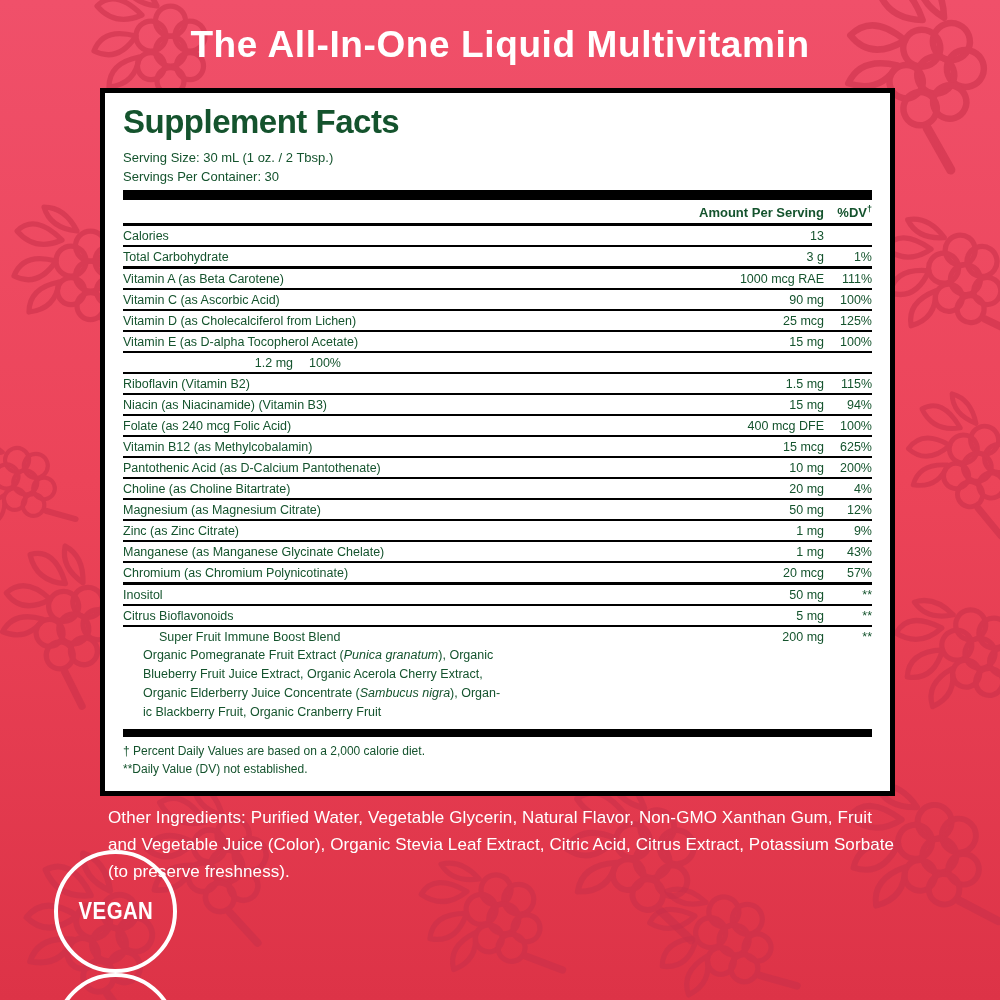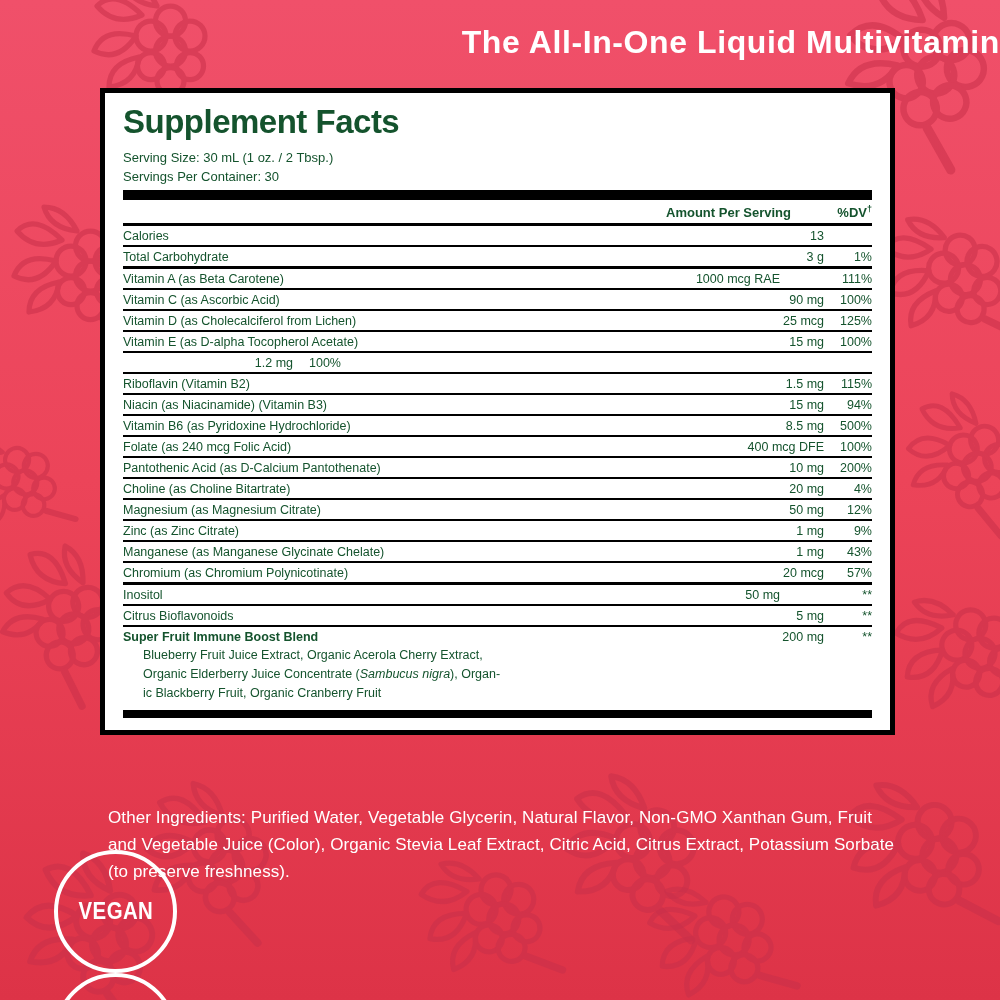--- a/index.html
+++ b/index.html
@@ -4,40 +4,40 @@
 <style>
   html,body{margin:0;padding:0;}
   body{width:1000px;height:1000px;overflow:hidden;font-family:"Liberation Sans",sans-serif;}
   .screen{position:relative;width:1000px;height:1000px;overflow:hidden;
     background:linear-gradient(180deg,#f0506a 0%,#ec4459 48%,#dd3347 100%);}
 
   
   .berry{position:absolute;color:#c9304a;opacity:.55;z-index:0;pointer-events:none;}
 
   
-  .page-title{position:absolute;z-index:2;top:24px;left:0;width:100%;text-align:right;
-    color:#ffffff;font-size:32px;font-weight:bold;letter-spacing:.6px;}
+  .page-title{position:absolute;z-index:2;top:24px;left:0;width:100%;text-align:center;
+    color:#ffffff;font-size:37px;font-weight:bold;letter-spacing:.6px;}
 
   
   .panel{position:absolute;z-index:2;left:100px;top:88px;width:795px;box-sizing:border-box;
     background:#ffffff;border:5px solid #000;padding:8px 18px 12px 18px;color:#14532d;}
   .sf-heading{font-size:33px;font-weight:bold;letter-spacing:-.5px;margin:2px 0 8px 0;}
   .serving-line{font-size:13px;line-height:17px;margin:2px 0;}
   .bar{background:#000;height:10px;margin-top:5px;}
   .bar.bottom{height:8px;margin-top:3px;}
   .hdr-row{display:flex;align-items:flex-end;font-size:13px;font-weight:bold;
-    padding:4px 0 3px 0;border-bottom:3px solid #000;gap:33px;}
+    padding:4px 0 3px 0;border-bottom:3px solid #000;}
   .hdr-row sup{font-size:9px;}
   .fname{flex:1;padding-right:6px;}
   .famt{width:170px;text-align:right;white-space:nowrap;}
   .fdv{width:48px;text-align:right;white-space:nowrap;}
   .frow{display:flex;align-items:flex-end;font-size:12.5px;line-height:14px;padding:3px 0 2px 0;}
   .frow + .frow{border-top:2px solid #000;}
-  .frow.thick{border-top-width:3px;gap:44px;}
-  .frow.bold .fname{font-weight:bold;}
+  .frow.thick{border-top-width:3px;}
+  .frow.bold .fname{font-weight:normal;margin-left:36px;}
   .blend-detail{padding:0 0 4px 20px;font-size:12.5px;line-height:19px;}
   .footnotes{margin-top:6px;font-size:12px;line-height:16px;}
   .footnote{margin:2px 0;}
 
   
   .other-ingredients{position:absolute;z-index:2;left:108px;top:804px;width:788px;
     color:#ffffff;font-size:17px;line-height:1.6;font-weight:normal;letter-spacing:.1px;}
 
   
   .badges{position:absolute;z-index:2;left:54px;top:850px;width:893px;
@@ -170,28 +170,28 @@
           <span class="fname">Riboflavin (Vitamin B2)</span>
           <span class="famt">1.5 mg</span>
           <span class="fdv">115%</span>
         </div>
         <div class="frow">
           <span class="fname">Niacin (as Niacinamide) (Vitamin B3)</span>
           <span class="famt">15 mg</span>
           <span class="fdv">94%</span>
         </div>
         <div class="frow">
-          <span class="fname">Vitamin B6 (as Pyridoxine Hydrochloride)</span>
-          <span class="famt">8.5 mg</span>
-          <span class="fdv">500%</span>
-        </div>
-        <div class="frow">
           <span class="fname">Folate (as 240 mcg Folic Acid)</span>
           <span class="famt">400 mcg DFE</span>
           <span class="fdv">100%</span>
+        </div>
+        <div class="frow">
+          <span class="fname">Vitamin B12 (as Methylcobalamin)</span>
+          <span class="famt">15 mcg</span>
+          <span class="fdv">625%</span>
         </div>
         <div class="frow">
           <span class="fname">Pantothenic Acid (as D-Calcium Pantothenate)</span>
           <span class="famt">10 mg</span>
           <span class="fdv">200%</span>
         </div>
         <div class="frow">
           <span class="fname">Choline (as Choline Bitartrate)</span>
           <span class="famt">20 mg</span>
           <span class="fdv">4%</span>
@@ -227,27 +227,32 @@
           <span class="fdv">**</span>
         </div>
         <div class="frow bold">
           <span class="fname">Super Fruit Immune Boost Blend</span>
           <span class="famt">200 mg</span>
           <span class="fdv">**</span>
         </div>
       </div>
 
     <div class="blend-detail">
+        <div><span>Organic Pomegranate Fruit Extract (</span><i>Punica granatum</i><span>), Organic</span></div>
         <div><span>Blueberry Fruit Juice Extract, Organic Acerola Cherry Extract,</span></div>
         <div><span>Organic Elderberry Juice Concentrate (</span><i>Sambucus nigra</i><span>), Organ-</span></div>
         <div><span>ic Blackberry Fruit, Organic Cranberry Fruit</span></div>
       </div>
 
     <div class="bar bottom"></div>
 
+    <div class="footnotes">
+        <div class="footnote">† Percent Daily Values are based on a 2,000 calorie diet.</div>
+        <div class="footnote">**Daily Value (DV) not established.</div>
+      </div>
   </div>
 
   <div class="other-ingredients">Other Ingredients: Purified Water, Vegetable Glycerin, Natural Flavor, Non-GMO Xanthan Gum, Fruit and Vegetable Juice (Color), Organic Stevia Leaf Extract, Citric Acid, Citrus Extract, Potassium Sorbate (to preserve freshness).</div>
 
   <div class="badges">
       <div class="badge">
         <div class="badge-label">VEGAN</div>
       </div>
       <div class="badge">
         <div class="badge-label">NON

